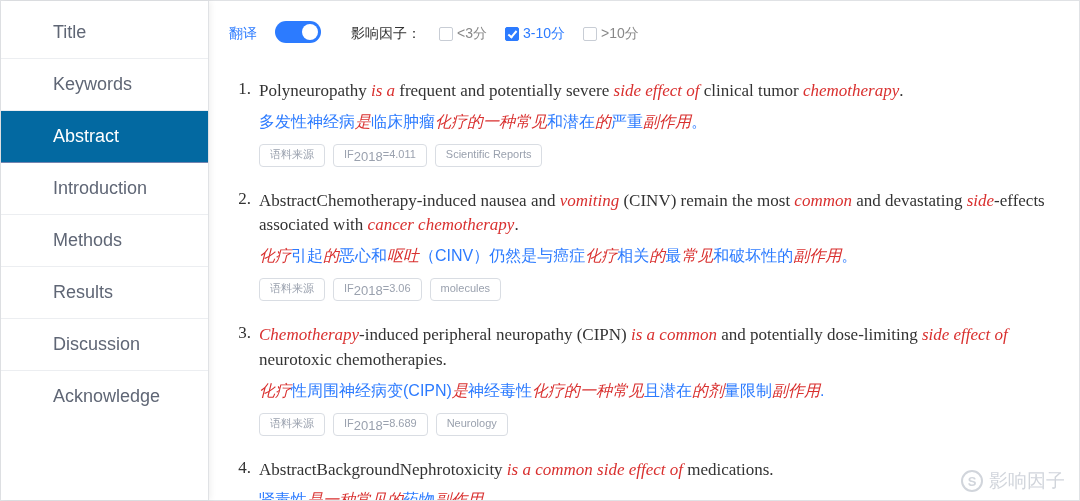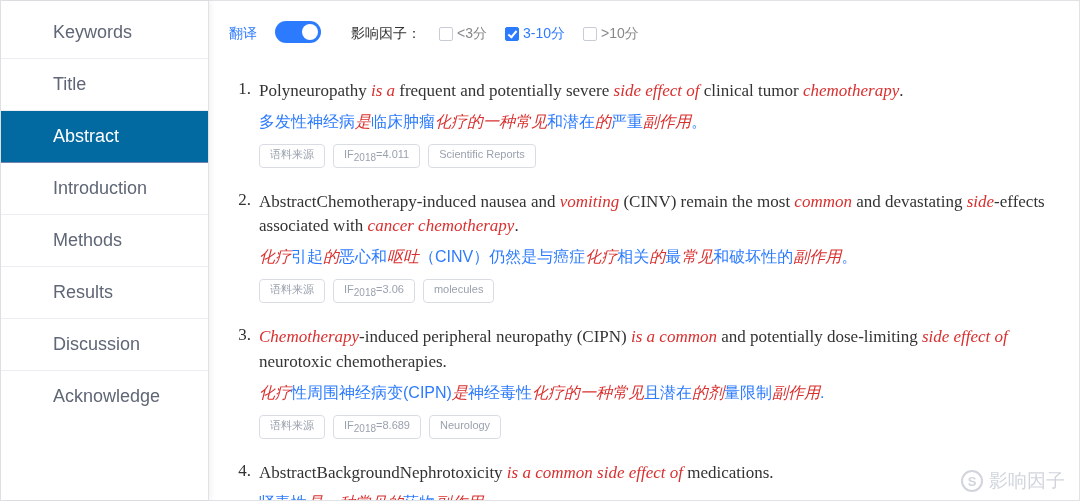--- a/index.html
+++ b/index.html
@@ -22,31 +22,31 @@
 .chk.checked span{color:#2c7bff;}
 .results{display:flex;flex-direction:column;gap:22px;}
 .item{display:flex;gap:8px;}
 .num{font-size:17px;color:#333;min-width:22px;text-align:right;font-family:"Times New Roman",serif;}
 .body{flex:1;}
 .en{font-size:17px;color:#333;font-family:"Times New Roman",serif;line-height:1.45;}
 .zh{font-size:16px;color:#2c7bff;margin-top:6px;line-height:1.5;}
 .hl{color:#d9302f;font-style:italic;}
 .tags{display:flex;gap:8px;margin-top:10px;}
 .tag{font-size:11px;color:#9aa1ae;border:1px solid #d9dde3;border-radius:4px;padding:2px 10px;line-height:14px;}
-.tag sub{font-size:10px;}
+.tag sub{font-size:13px;}
 .watermark{position:absolute;right:14px;bottom:6px;display:flex;align-items:center;gap:6px;color:#cfd3da;font-size:19px;opacity:0.95;}
 .wm-icon{width:22px;height:22px;border:2px solid #cfd3da;border-radius:50%;display:flex;align-items:center;justify-content:center;font-size:13px;color:#cfd3da;font-weight:bold;}
 </style>
 </head>
 <body>
 
 <div class="app">
   <div class="sidebar">
+    <div class="side-item">Title</div>
     <div class="side-item">Keywords</div>
-    <div class="side-item">Title</div>
     <div class="side-item active">Abstract</div>
     <div class="side-item">Introduction</div>
     <div class="side-item">Methods</div>
     <div class="side-item">Results</div>
     <div class="side-item">Discussion</div>
     <div class="side-item">Acknowledge</div>
   </div>
 
   <div class="main">
     <div class="filterbar">

